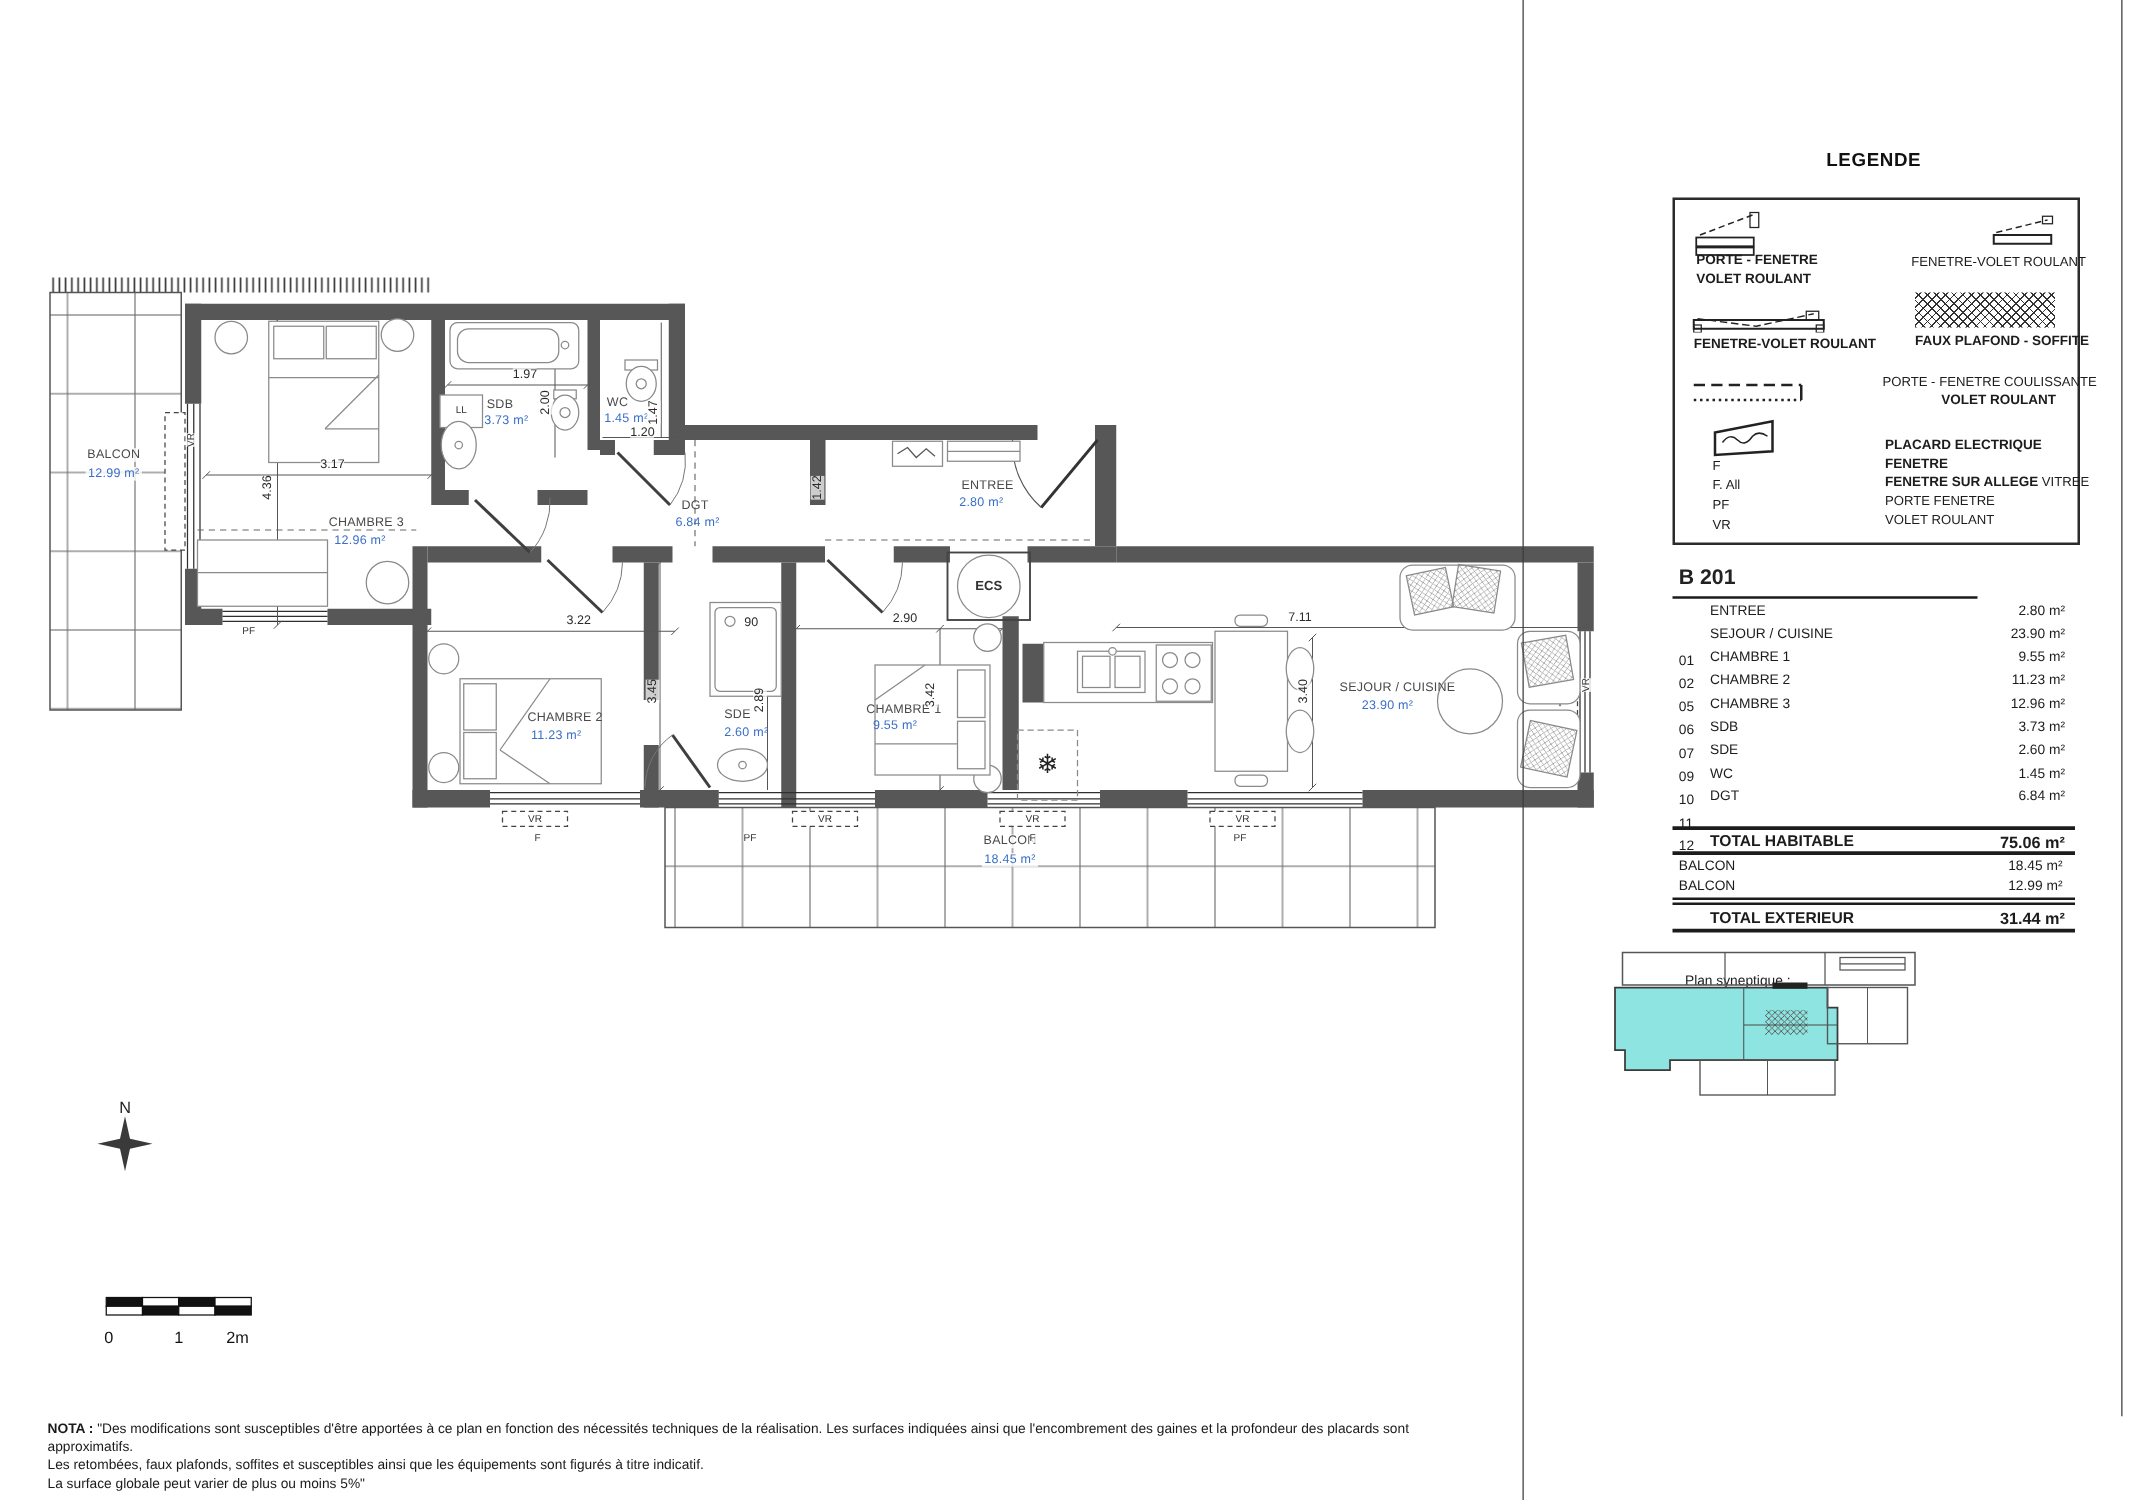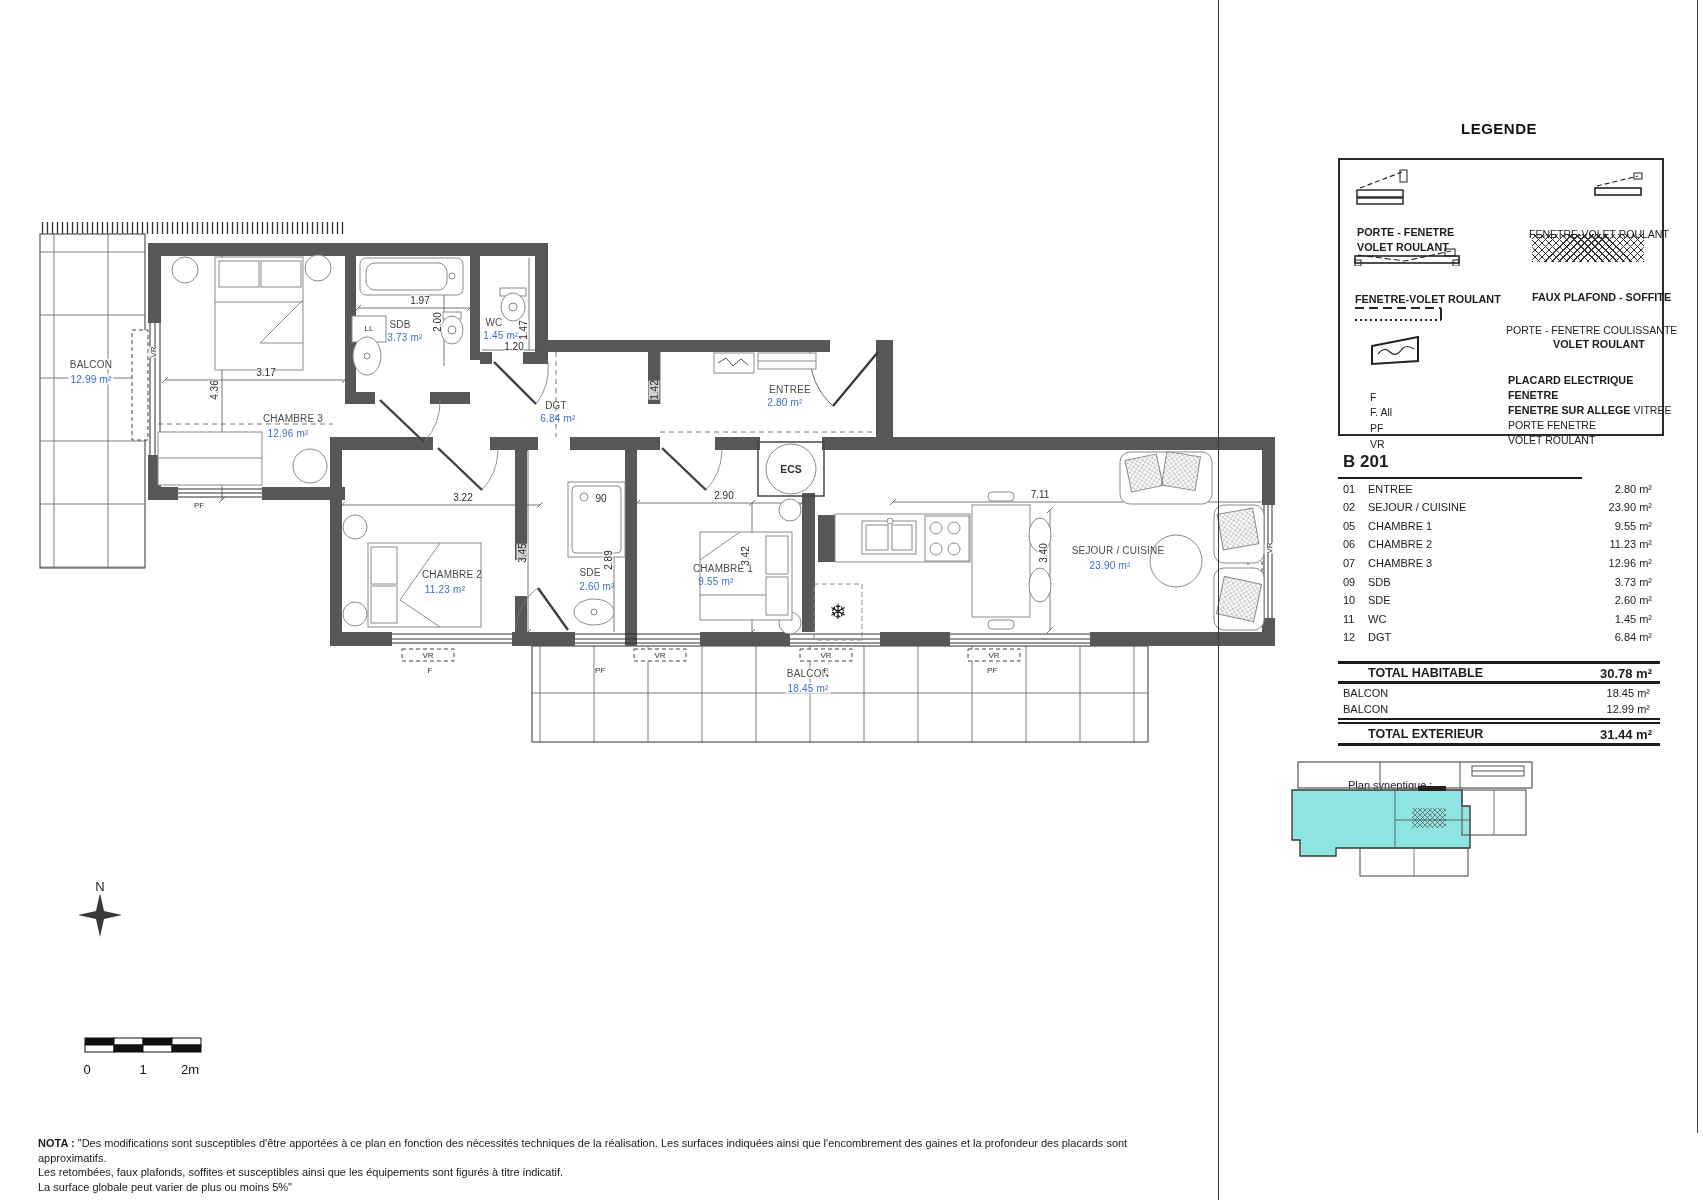--- a/index.html
+++ b/index.html
@@ -15,24 +15,24 @@
   .dim{position:absolute;transform:translate(-50%,-50%);font-size:10px;color:#2b2b2b;white-space:nowrap;background:rgba(255,255,255,.7);}
   .dimv{transform:translate(-50%,-50%) rotate(-90deg);}
   .tag{position:absolute;transform:translate(-50%,-50%);font-size:8px;color:#333;white-space:nowrap;background:rgba(255,255,255,.8);}
   .tagv{transform:translate(-50%,-50%) rotate(-90deg);}
   
   .vline{position:absolute;width:1px;background:#3c3c3c;}
   .legend-title{position:absolute;left:1338px;top:120px;width:322px;text-align:center;
        font-size:15px;font-weight:bold;letter-spacing:.5px;color:#111;}
   .legend-box{position:absolute;left:1338px;top:158px;width:322px;height:274px;
        border:2px solid #2b2b2b;}
-  .lg{position:absolute;font-size:10.5px;color:#1c1c1c;white-space:nowrap;margin-top:24px;}
+  .lg{position:absolute;font-size:10.5px;color:#1c1c1c;white-space:nowrap;}
   .lgb{font-weight:bold;font-size:10.8px;}
   .trow{position:absolute;font-size:11px;color:#1c1c1c;white-space:nowrap;}
-  .tnum{position:absolute;font-size:11px;color:#1c1c1c;}
+  .tnum{position:absolute;font-size:11px;color:#1c1c1c;margin-top:40px;}
   .tarea{position:absolute;transform:translateX(-100%);font-size:11px;color:#1c1c1c;white-space:nowrap;}
   .rule{position:absolute;background:#1c1c1c;}
   .bold{font-weight:bold;}
   .nota{position:absolute;left:38px;top:1136px;width:1130px;font-size:11px;line-height:14.5px;color:#1a1a1a;}
   .ecs-lbl{position:absolute;transform:translate(-50%,-50%);font-size:10.5px;color:#333;font-weight:bold;}
   .snow{position:absolute;transform:translate(-50%,-50%);font-size:21px;color:#222;}
   .north-n{position:absolute;transform:translate(-50%,-50%);font-size:13px;color:#222;}
   .scale-lbl{position:absolute;transform:translate(-50%,0);font-size:13px;color:#111;}
 </style>
 </head>
@@ -441,21 +441,21 @@
   <div class="tarea" style="left:1652px;top:594px">2.60 m²</div>
   <div class="tnum" style="left:1343px;top:613px">11</div>
   <div class="trow" style="left:1368px;top:613px">WC</div>
   <div class="tarea" style="left:1652px;top:613px">1.45 m²</div>
   <div class="tnum" style="left:1343px;top:631px">12</div>
   <div class="trow" style="left:1368px;top:631px">DGT</div>
   <div class="tarea" style="left:1652px;top:631px">6.84 m²</div>
 
   <div class="rule" style="left:1338px;top:661px;width:322px;height:2.5px"></div>
   <div class="trow bold" style="left:1368px;top:666px;font-size:12.5px">TOTAL HABITABLE</div>
-  <div class="tarea bold" style="left:1652px;top:666px;font-size:13px">30.78 m²</div>
+  <div class="tarea bold" style="left:1652px;top:666px;font-size:13px">75.06 m²</div>
   <div class="rule" style="left:1338px;top:681px;width:322px;height:2.5px"></div>
 
   <div class="trow" style="left:1343px;top:687px">BALCON</div>
   <div class="tarea" style="left:1650px;top:687px">18.45 m²</div>
   <div class="trow" style="left:1343px;top:703px">BALCON</div>
   <div class="tarea" style="left:1650px;top:703px">12.99 m²</div>
 
   <div class="rule" style="left:1338px;top:718px;width:322px;height:1.5px"></div>
   <div class="rule" style="left:1338px;top:722px;width:322px;height:1.5px"></div>
   <div class="trow bold" style="left:1368px;top:727px;font-size:12.5px">TOTAL EXTERIEUR</div>

